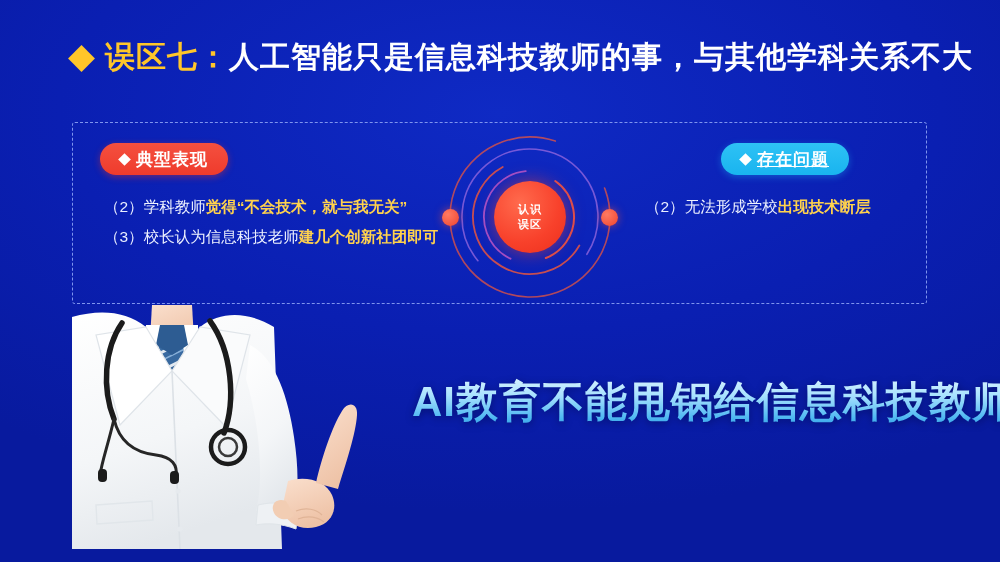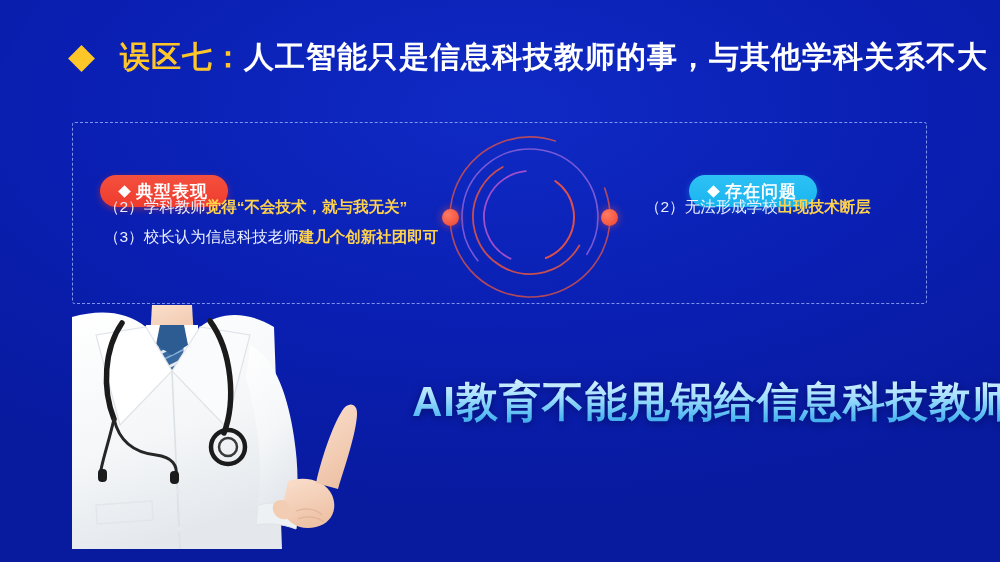--- a/index.html
+++ b/index.html
@@ -46,21 +46,20 @@
     margin-top: 2px;
   }
   .title-text {
     font-size: 30px;
     font-weight: bold;
     letter-spacing: 1px;
     line-height: 1;
   }
   .title-text .lead {
     color: #ffc629;
-    margin-left: 15px;
   }
   .title-text .rest {
     color: #ffffff;
   }
 
   
   .panel {
     position: absolute;
     left: 72px;
     top: 122px;
@@ -79,38 +78,38 @@
     display: flex;
     align-items: center;
     justify-content: flex-end;
     gap: 7px;
     padding: 0 20px;
     font-size: 17px;
     font-weight: bold;
     color: #ffffff;
     letter-spacing: 1px;
     white-space: nowrap;
-    margin-top: 32px;
   }
   .badge .bdiamond {
     width: 9px;
     height: 9px;
     background: #ffffff;
     transform: rotate(45deg);
     flex: none;
   }
   .badge-left {
     left: 100px;
     background: linear-gradient(180deg, #f4503f 0%, #ef3b2c 100%);
     box-shadow: 0 2px 7px rgba(230,50,40,0.45);
   }
   .badge-right {
-    left: 689px;
+    left: 721px;
     background: linear-gradient(180deg, #2ec2f5 0%, #19b4ef 100%);
     box-shadow: 0 2px 7px rgba(30,170,240,0.4);
+    text-decoration: underline;
   }
 
   
   .col {
     position: absolute;
     top: 192px;
     font-size: 15.5px;
     line-height: 30px;
     color: #eef2ff;
     white-space: nowrap;
@@ -241,20 +240,24 @@
       <circle cx="85" cy="85" r="68" fill="none" stroke="#9b6adf" stroke-opacity="0.75" stroke-width="1.6" stroke-dasharray="300 130" stroke-linecap="round" transform="rotate(140 85 85)"></circle>
 
       <circle cx="85" cy="85" r="57" fill="none" stroke="#e8563f" stroke-opacity="0.85" stroke-width="1.8" stroke-dasharray="210 150" stroke-linecap="round" transform="rotate(30 85 85)"></circle>
 
       <circle cx="85" cy="85" r="46" fill="none" stroke="#c65ad0" stroke-opacity="0.8" stroke-width="1.8" stroke-dasharray="120 170" stroke-linecap="round" transform="rotate(115 85 85)"></circle>
 
       <circle cx="85" cy="85" r="44" fill="none" stroke="#f4543f" stroke-opacity="0.9" stroke-width="2" stroke-dasharray="95 185" stroke-linecap="round" transform="rotate(-55 85 85)"></circle>
     </svg>
     <div class="orbit-dot left"></div>
     <div class="orbit-dot right"></div>
+    <div class="core">
+      <span>认识</span>
+      <span>误区</span>
+    </div>
   </div>
 
   <div class="photo">
     <svg width="310" height="257" viewBox="0 0 310 257">
       <defs>
         <linearGradient id="coatG" x1="0" y1="0" x2="0.3" y2="1">
           <stop offset="0%" stop-color="#ffffff"></stop>
           <stop offset="60%" stop-color="#f4f6f8"></stop>
           <stop offset="100%" stop-color="#e4e8ec"></stop>
         </linearGradient>

